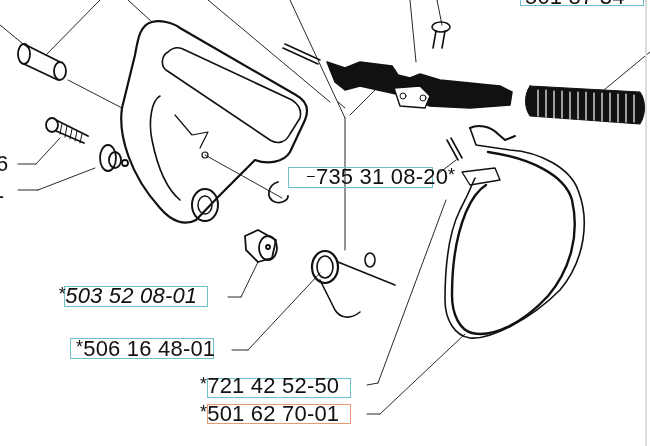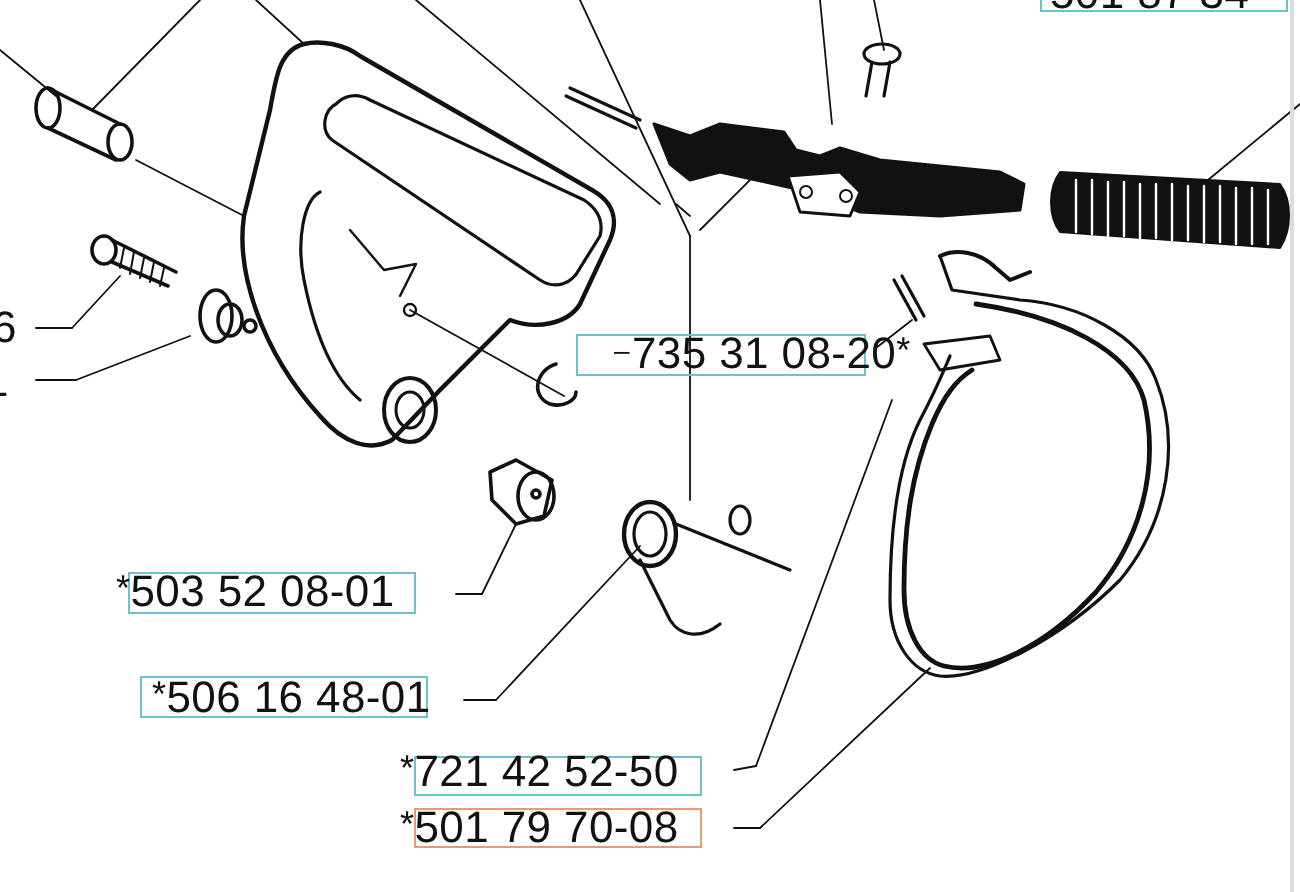--- a/index.html
+++ b/index.html
@@ -158,32 +158,32 @@
   <div class="lbl" style="left:-8px; top:180px;">
     <span>1</span>
   </div>
 
   <div class="box" style="left:288px; top:167px; width:145px; height:21px;"></div>
   <div class="lbl" style="left:291px; top:166px;margin-left:16px;">
     <span style="font-size:14px; position:relative; top:-4px; margin-right:1px;">–</span><span>735 31 08-20</span><span class="ast">*</span>
   </div>
 
   <div class="box" style="left:64px; top:286px; width:144px; height:21px;"></div>
-  <div class="lbl" style="left:58px; top:285px;">
+  <div class="lbl" style="left:58px; top:285px;font-style:italic;">
     <span class="ast">*</span><span>503 52 08-01</span>
   </div>
 
   <div class="box" style="left:70px; top:338px; width:144px; height:21px;"></div>
   <div class="lbl" style="left:62px; top:338px;margin-left:14px;">
     <span class="ast">*</span><span>506 16 48-01</span>
   </div>
 
   <div class="box" style="left:207px; top:378px; width:144px; height:20px;"></div>
   <div class="lbl" style="left:200px; top:375px;">
     <span class="ast">*</span><span>721 42 52-50</span>
   </div>
 
   <div class="box orange" style="left:207px; top:404px; width:144px; height:20px;"></div>
   <div class="lbl" style="left:200px; top:403px;">
-    <span class="ast">*</span><span>501 79 70-08</span>
+    <span class="ast">*</span><span>501 62 70-01</span>
   </div>
 
 </div>
 
 </body></html>

